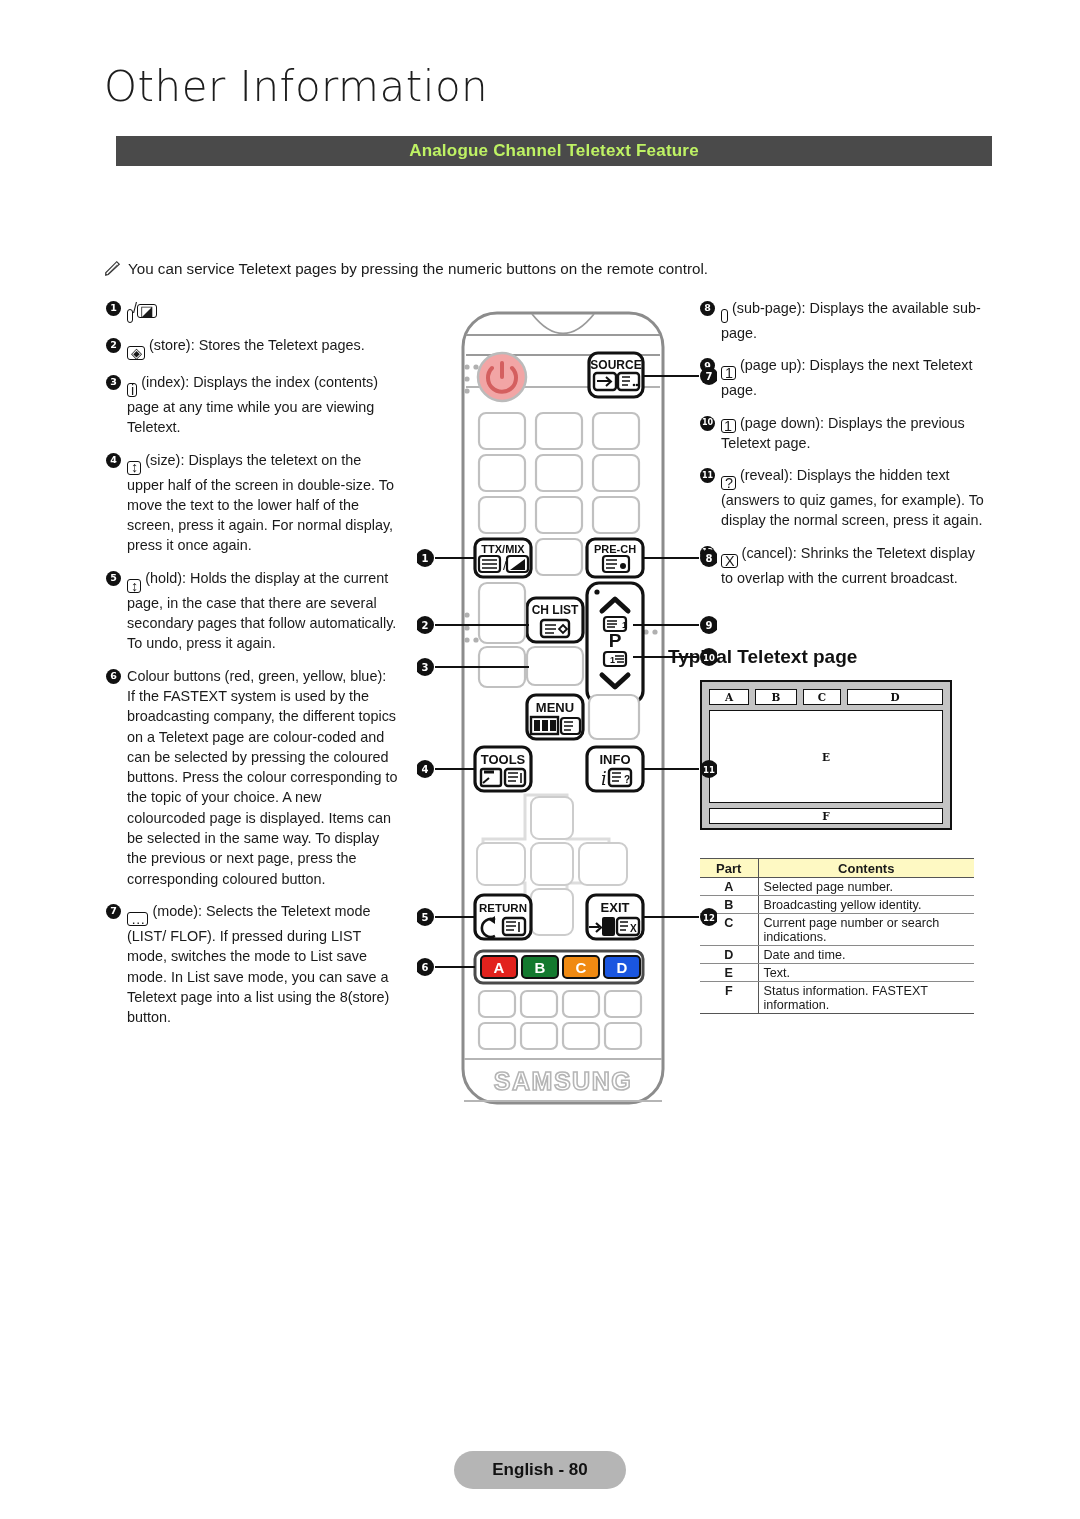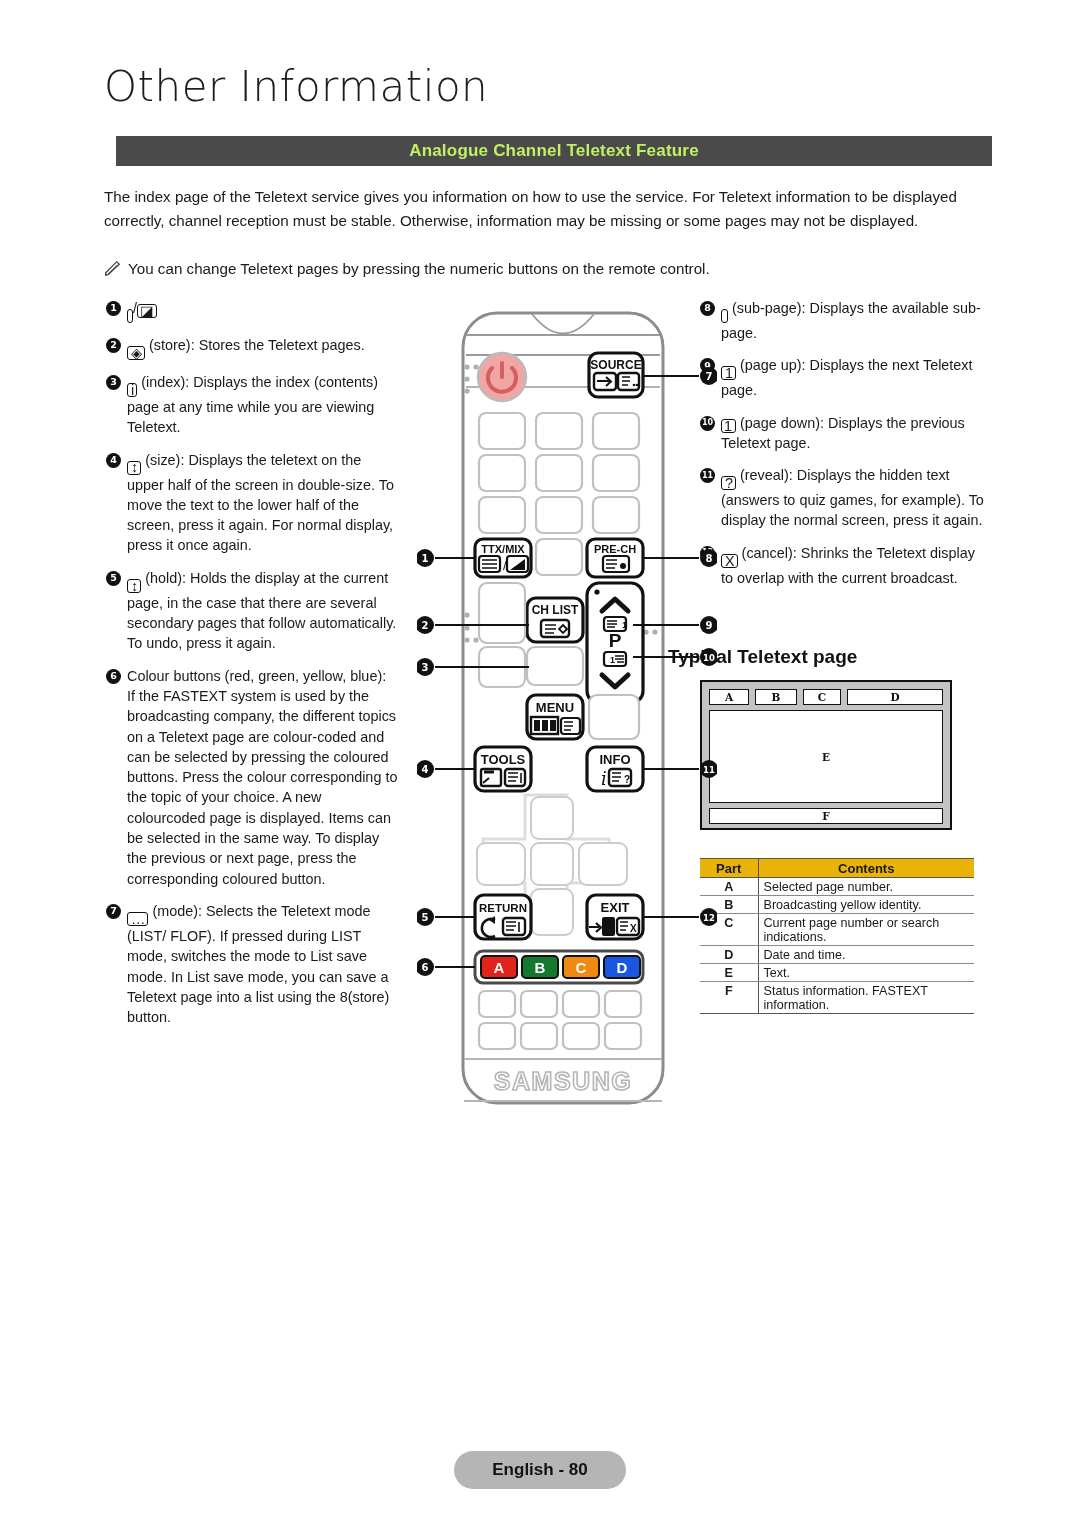--- a/index.html
+++ b/index.html
@@ -91,21 +91,21 @@
 
   
   .parts-table {
     position:absolute; left:700px; top:858px; width:274px;
     border-collapse:collapse; font-size:12.6px; color:#1a1a1a;
   }
   .parts-table th, .parts-table td {
     border-bottom:1px solid #8a8a8a; padding:1.5px 5px; vertical-align:top;
   }
   .parts-table thead th {
-    background:#eab308; font-weight:bold; text-align:center;
+    background:#fef9c3; font-weight:bold; text-align:center;
     border-top:1.5px solid #555; border-bottom:1.5px solid #555;
     font-size:13px;
   }
   .parts-table td.part {
     width:58px; text-align:center; font-weight:bold;
     border-right:1.5px solid #555;
   }
   .parts-table th.part-h { width:58px; border-right:1.5px solid #555; }
   .parts-table tr:last-child td { border-bottom:1.5px solid #555; }
 
@@ -125,29 +125,28 @@
 <body>
 
 <div class="page">
 
   <div class="chapter-title">Other Information</div>
 
   <div class="section-bar">
     <span>Analogue Channel Teletext Feature</span>
   </div>
 
-  <div class="intro">The index page of the Teletext service gives you information on how to use the service. For Teletext information to be displayed correctly, channel reception must be stable. Otherwise, information may be missing or some pages may not be displayed.</div>
 
   <div class="note">
     <svg class="pencil-icon" viewBox="0 0 20 20">
       <path d="M2 18 L5 17 L18 5 L15 2 L2 15 Z" fill="none" stroke="#333" stroke-width="1.3"></path>
       <path d="M4.5 16.5 L15.5 5.5" stroke="#333" stroke-width="0.8"></path>
       <path d="M3 16 L2 18 L4.3 17.2 Z" fill="#333"></path>
     </svg>
-    <span>You can change Teletext pages by pressing the numeric buttons on the remote control.</span>
+    <span>You can service Teletext pages by pressing the numeric buttons on the remote control.</span>
   </div>
 
   <div class="col col-left">
 
     <div class="item">
       <span class="bullet">1</span>
       <span class="item-text"><span class="gbox">
             <span class="lines"></span>
           </span>/<span class="gbox">
             <span class="sym">◪</span>

